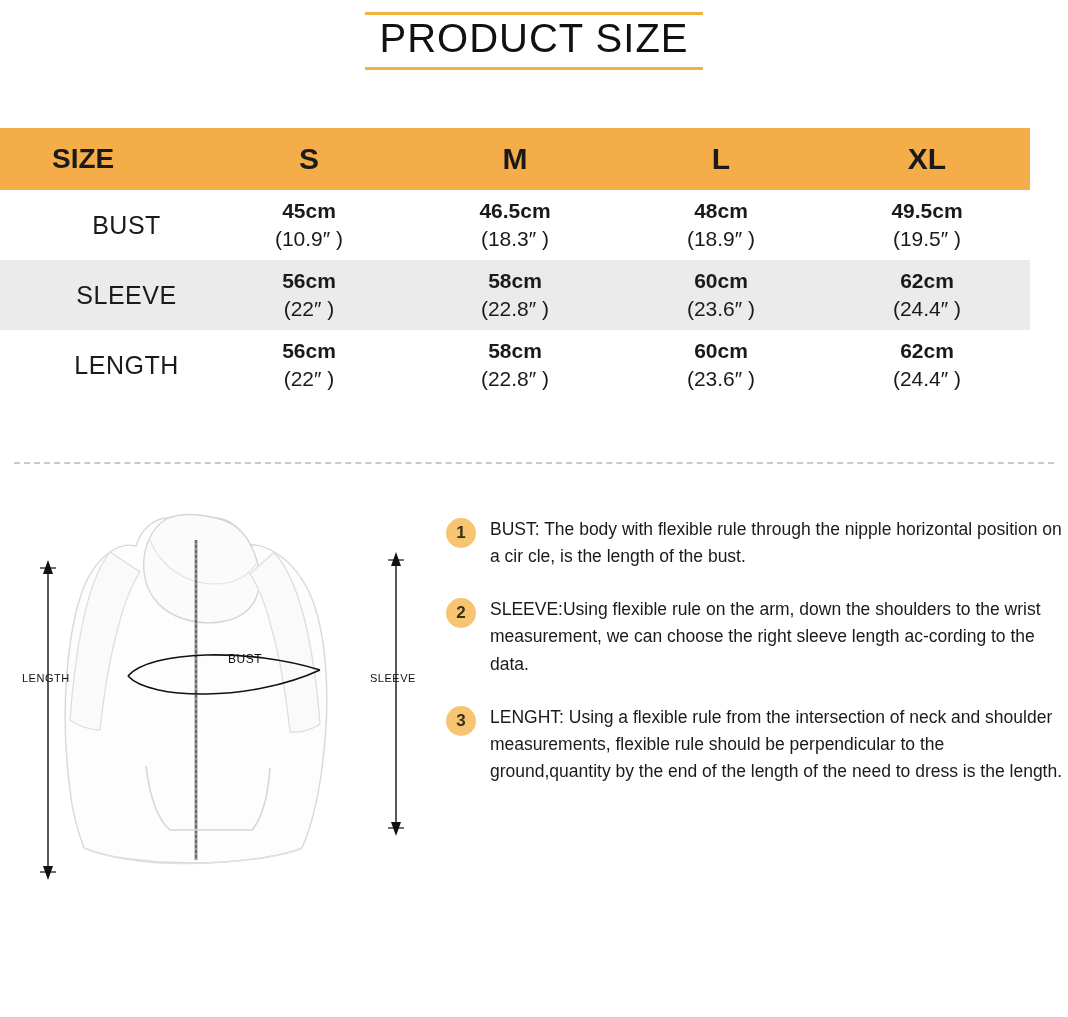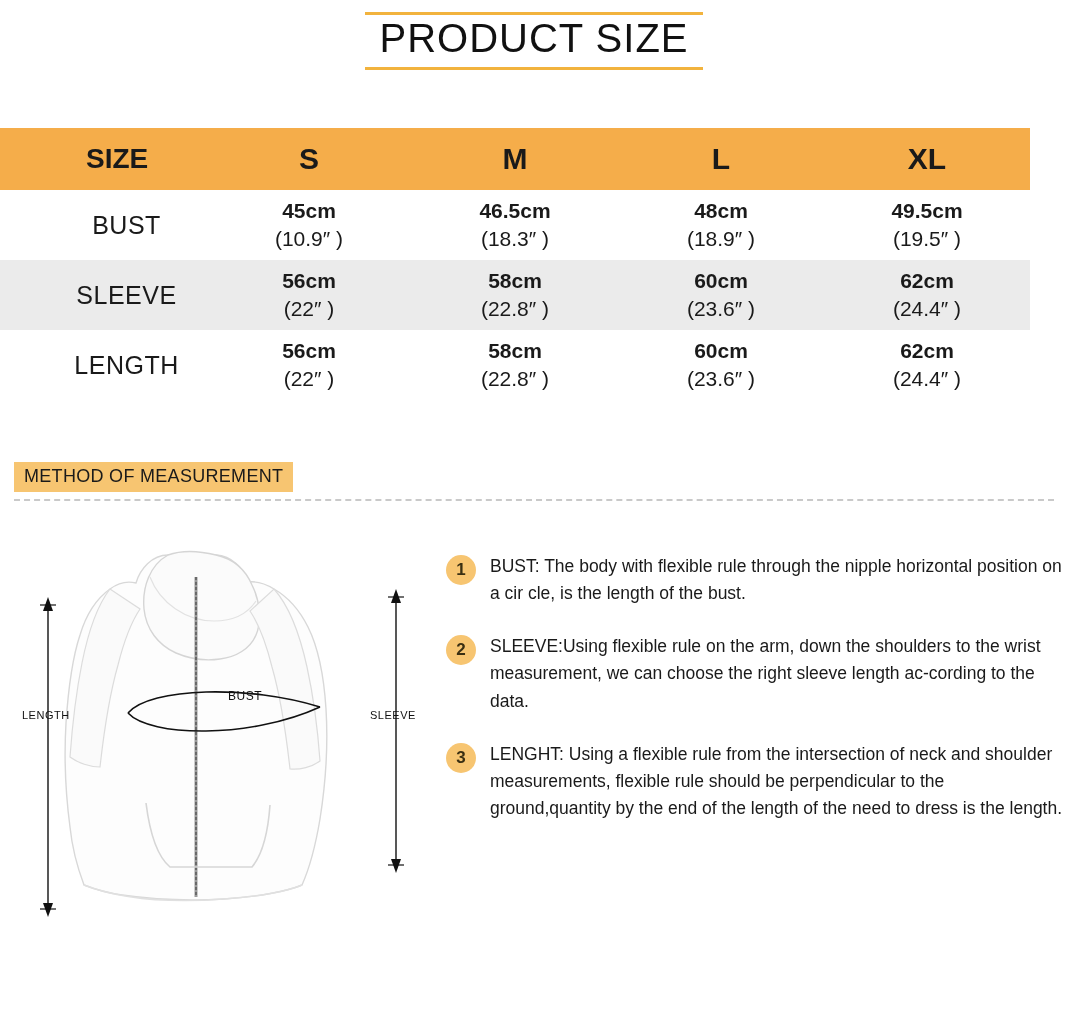--- a/index.html
+++ b/index.html
@@ -50,21 +50,21 @@
   }
   .table thead th {
     height: 62px;
     font-size: 30px;
     font-weight: 700;
     color: #1a1a1a;
   }
   .table thead th.first {
     font-size: 28px;
     text-align: left;
-    padding-left: 86px;
+    padding-left: 52px;
   }
   .table tbody tr {
     height: 70px;
   }
   .table tbody tr.alt {
     background: #ebebeb;
   }
   .row-label {
     font-size: 25px;
     font-weight: 400;
@@ -230,21 +230,20 @@
       </td>
       <td class="cell">
         <span class="cm">62cm</span>
         <span class="inch">(24.4″ )</span>
       </td>
     </tr>
   </tbody>
 </table>
 
 <div class="method-wrap">
-  <span class="method-label">METHOD OF MEASUREMENT</span>
   <div class="dashed"></div>
 </div>
 
 <div class="bottom">
 
   <div class="figure">
     <svg class="hoodie-svg" width="440" height="400" viewBox="0 0 440 400">
 
       <path d="M168 38 C152 38 140 52 136 66
                C128 64 118 66 110 72

